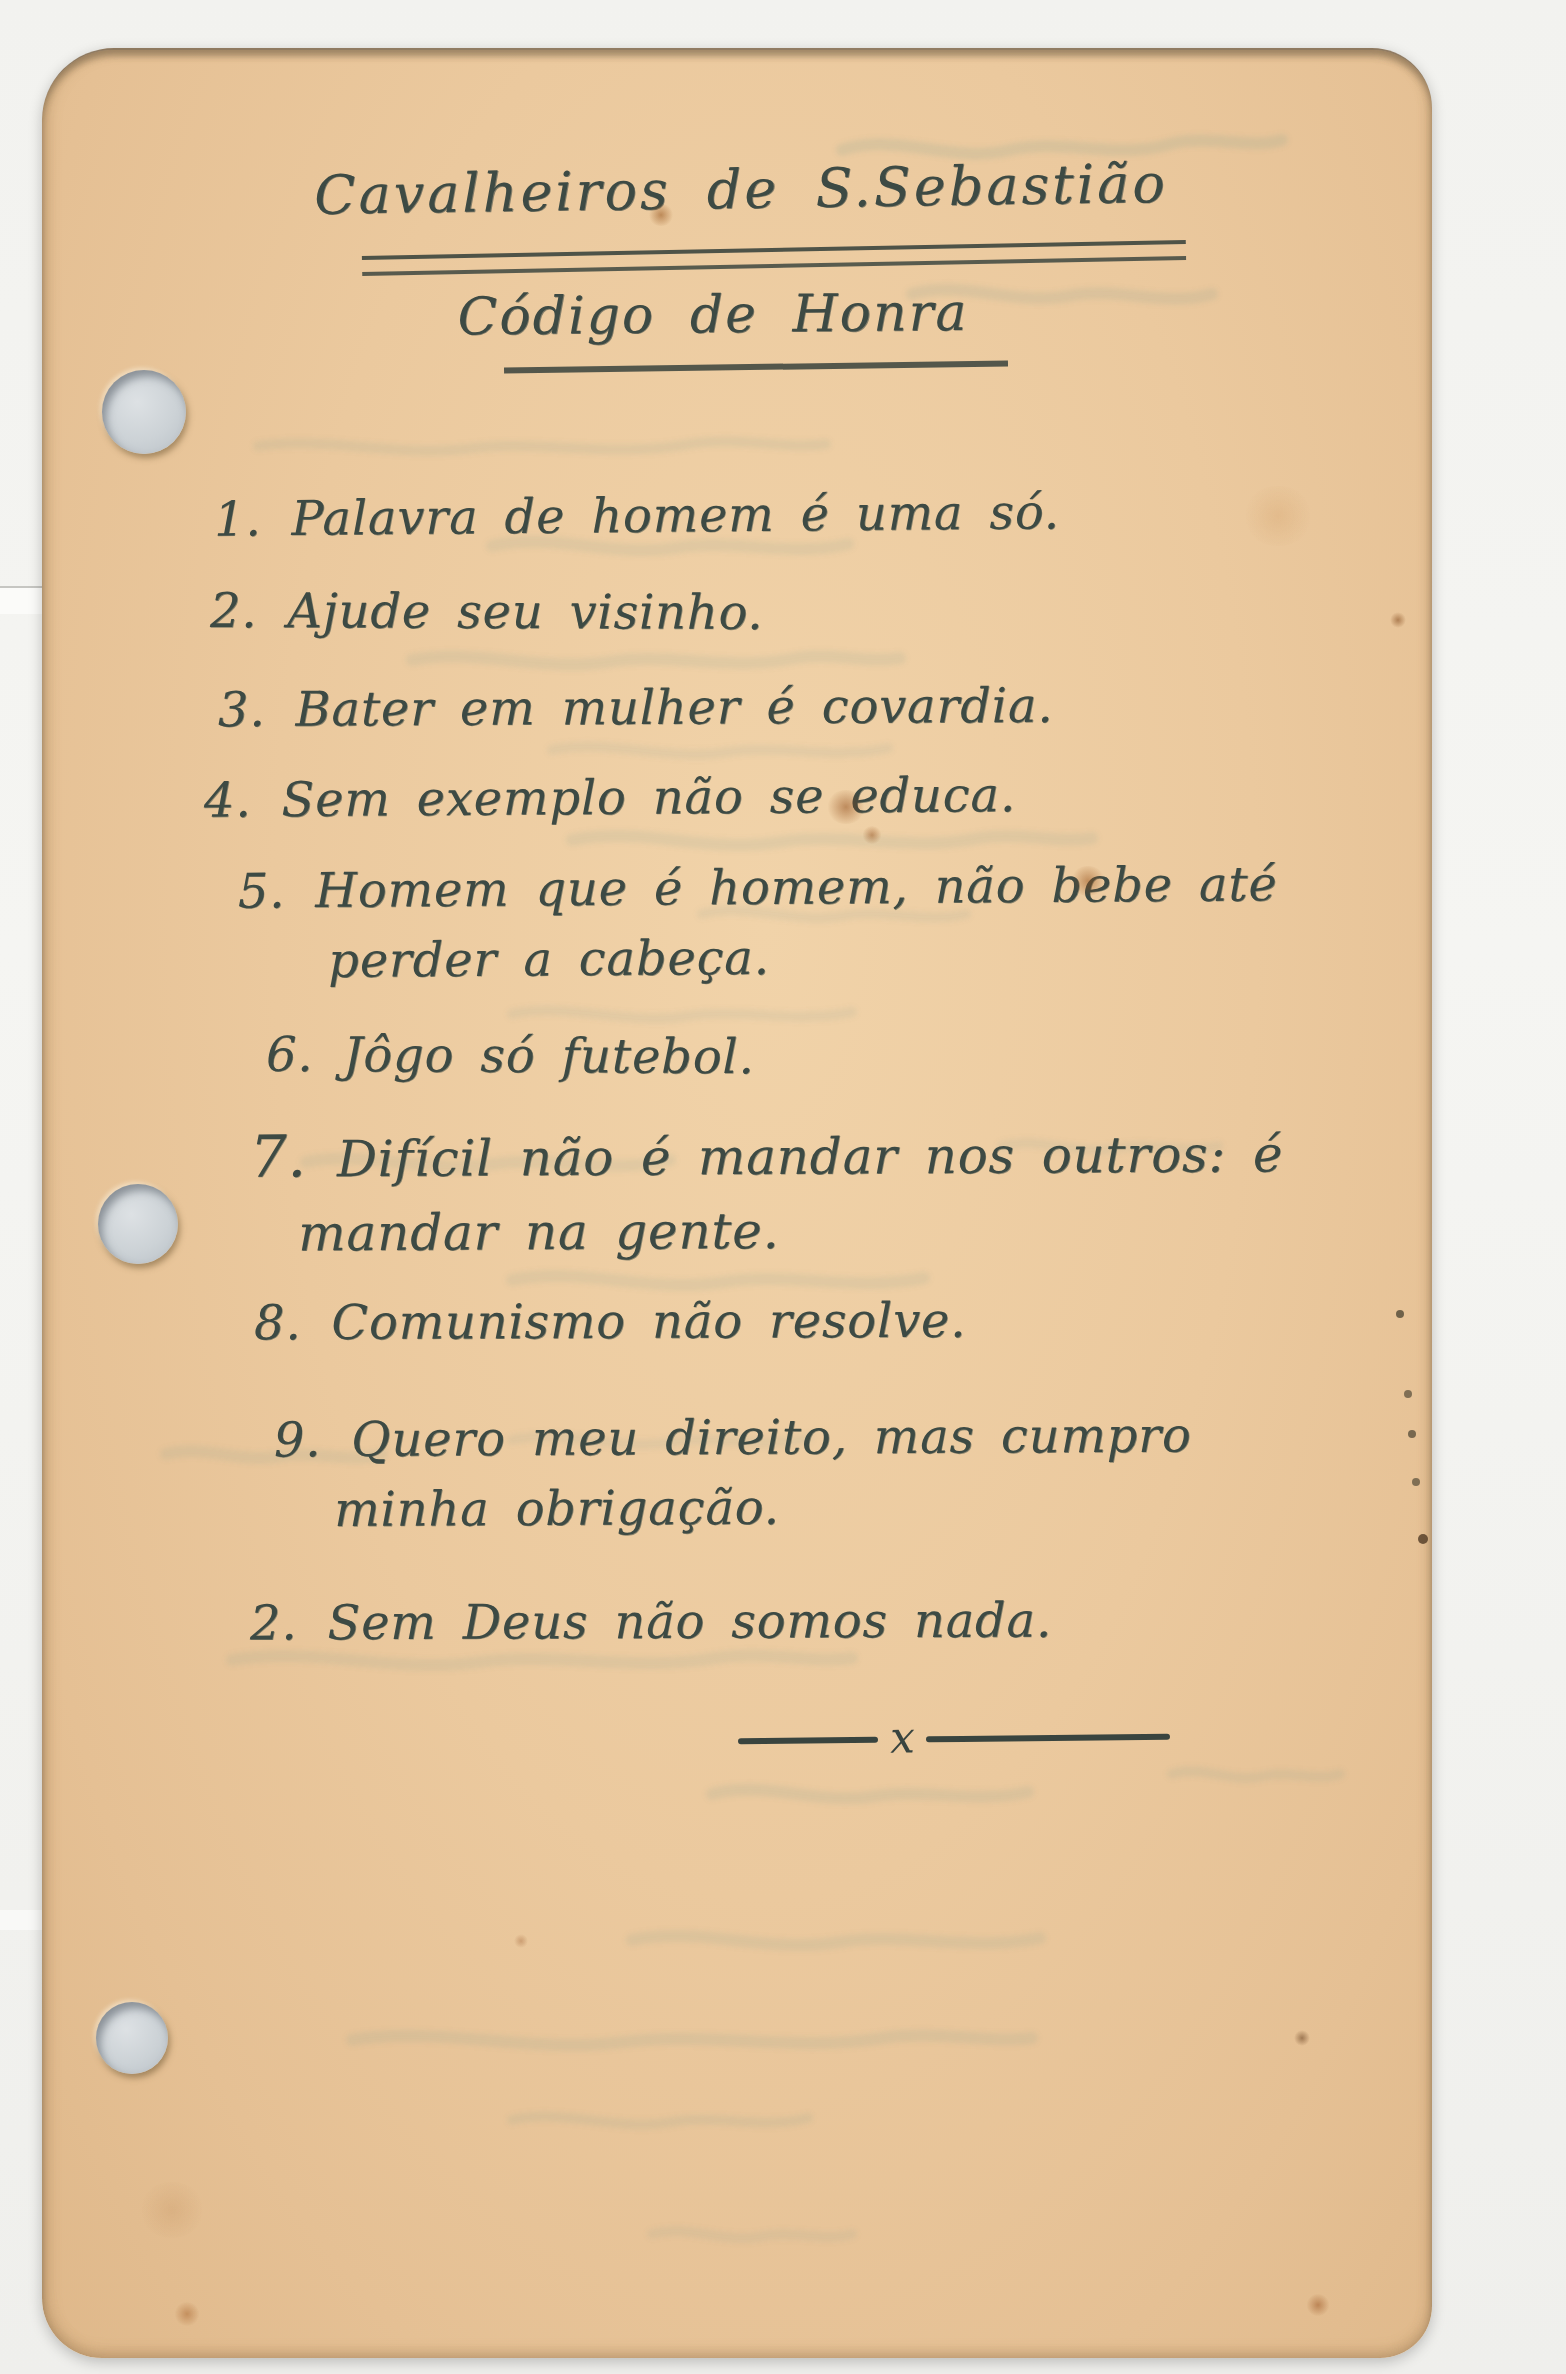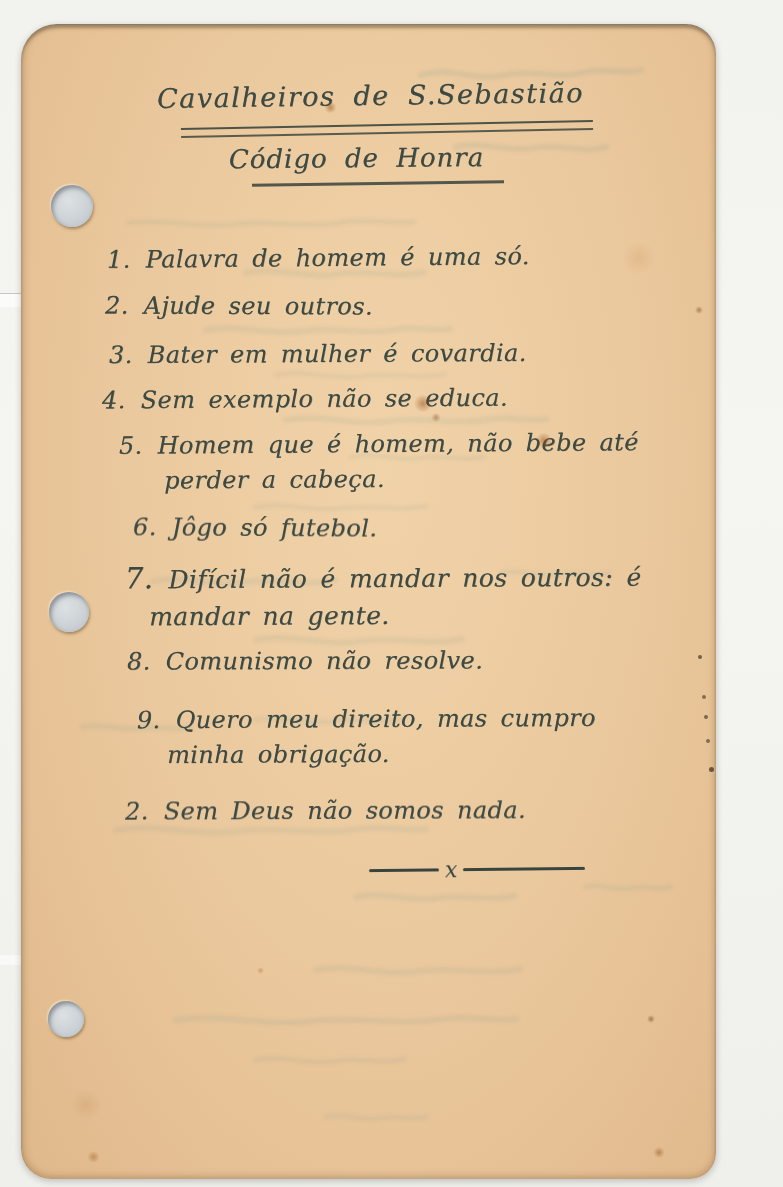--- a/index.html
+++ b/index.html
@@ -112,21 +112,21 @@
     <div class="title hw">Cavalheiros de S.Sebastião</div>
     <div class="title-underline"></div>
     <div class="subtitle hw">Código de Honra</div>
     <div class="subtitle-underline"></div>
 
     <div>
       <div class="item hw" style="top:219px;left:86px;transform:rotate(-.5deg)">
         <span class="num">1.</span><span>Palavra de homem é uma só.</span>
       </div>
       <div class="item hw" style="top:267px;left:84px;transform:rotate(.2deg)">
-        <span class="num">2.</span><span>Ajude seu outros.</span>
+        <span class="num">2.</span><span>Ajude seu visinho.</span>
       </div>
       <div class="item hw" style="top:315px;left:88px;transform:rotate(-.3deg)">
         <span class="num">3.</span><span>Bater em mulher é covardia.</span>
       </div>
       <div class="item hw" style="top:360px;left:81px;transform:rotate(-.4deg)">
         <span class="num">4.</span><span>Sem exemplo não se educa.</span>
       </div>
       <div class="item hw" style="top:405px;left:98px;transform:rotate(-.4deg)">
         <span class="num">5.</span><span>Homem que é homem, não bebe até</span>
         <span class="line2" style="margin-left:45px">perder a cabeça.</span>

